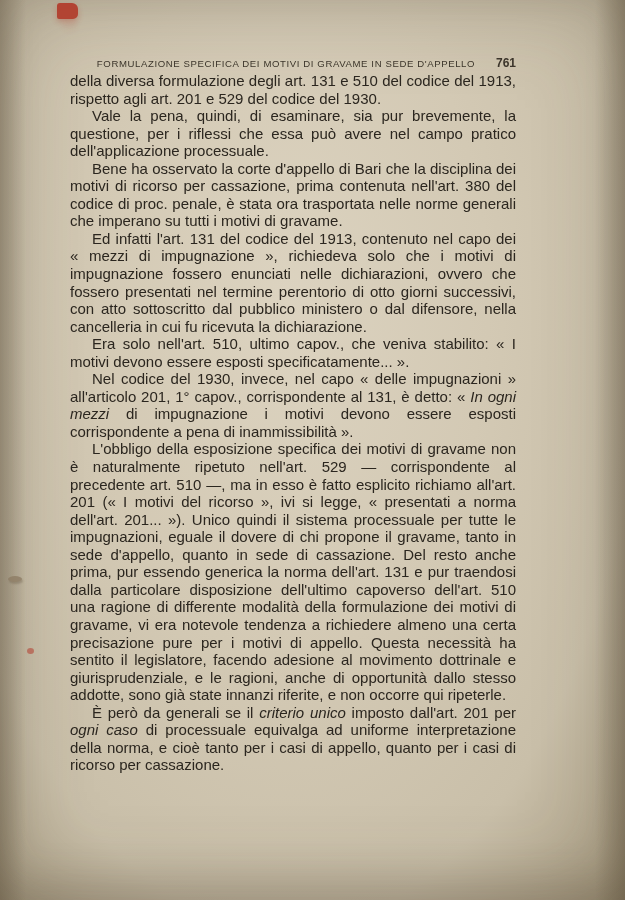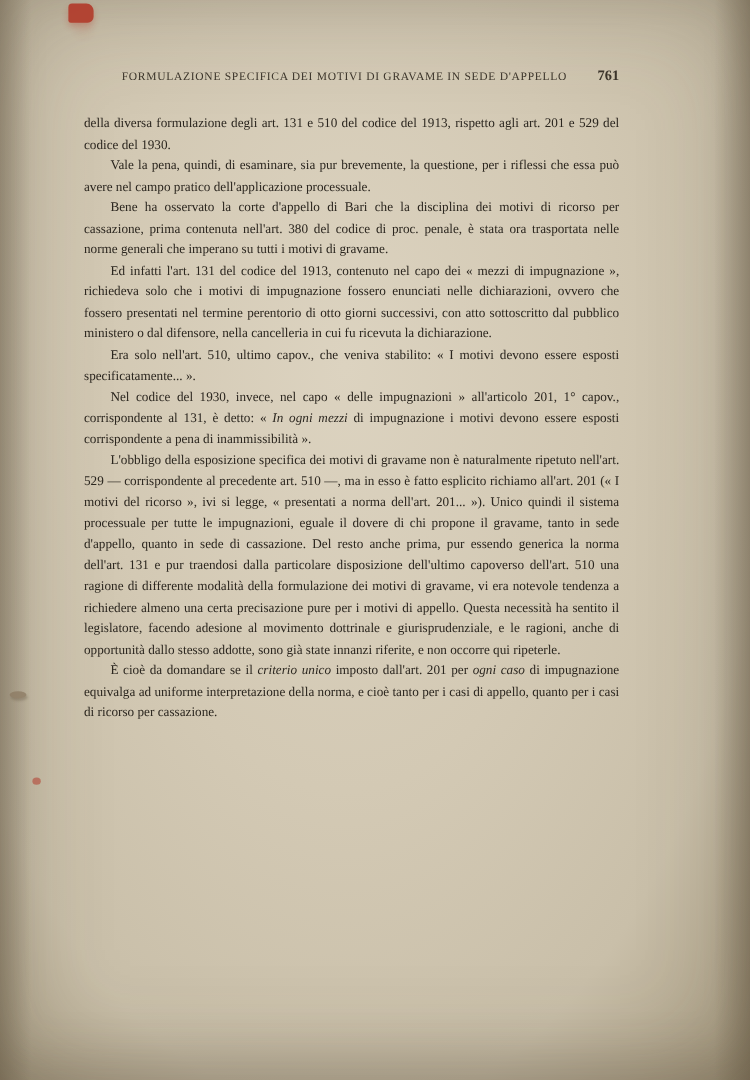--- a/index.html
+++ b/index.html
@@ -10,21 +10,21 @@
   }
   html,body{margin:0;padding:0;background:#8d8372;}
   .page{
     position:relative;
     width:625px;height:900px;
     margin:0 auto;
     overflow:hidden;
     background:radial-gradient(ellipse at 46% 34%,
       #dcd3c0 0%, var(--paper) 42%, #c9bfa9 74%, var(--paper-edge) 100%);
     box-shadow:inset 0 0 90px rgba(70,58,40,.30), inset 0 -18px 40px rgba(70,58,40,.18);
-    font-family:Liberation Serif, serif;
+    font-family:Liberation Sans, sans-serif;
     color:var(--ink);
   }
   .edge-shade-left{
     position:absolute;left:0;top:0;bottom:0;width:26px;
     background:linear-gradient(to right, rgba(75,62,42,.28), rgba(75,62,42,0));
     pointer-events:none;
   }
   .edge-shade-right{
     position:absolute;right:0;top:0;bottom:0;width:30px;
     background:linear-gradient(to left, rgba(75,62,42,.30), rgba(75,62,42,0));
@@ -50,22 +50,22 @@
     position:absolute;left:70px;top:56px;width:446px;
   }
   .running-header{
     display:flex;align-items:baseline;
     font-size:9.6px;letter-spacing:.6px;
     color:#3c352b;white-space:nowrap;
   }
   .running-title{flex:1;text-align:center;padding-left:14px;}
   .page-number{font-size:12px;font-weight:bold;letter-spacing:0;margin-left:8px;}
   .body-text{
-    margin-top:24px;
-    font-size:11px;line-height:17.55px;
+    margin-top:2px;
+    font-size:15px;line-height:17.55px;
     text-align:justify;
   }
   .body-text p{margin:0;}
   .body-text p.indent{text-indent:22px;}
   .body-text i{font-style:italic;}
 </style>
 </head>
 <body>
 
 <div class="page">
@@ -81,16 +81,16 @@
       <span class="page-number">761</span>
     </div>
     <div class="body-text">
         <p class=""><span>della diversa formulazione degli art. 131 e 510 del codice del 1913, rispetto agli art. 201 e 529 del codice del 1930.</span></p>
         <p class="indent"><span>Vale la pena, quindi, di esaminare, sia pur brevemente, la questione, per i riflessi che essa può avere nel campo pratico dell'applicazione processuale.</span></p>
         <p class="indent"><span>Bene ha osservato la corte d'appello di Bari che la disciplina dei motivi di ricorso per cassazione, prima contenuta nell'art. 380 del codice di proc. penale, è stata ora trasportata nelle norme generali che imperano su tutti i motivi di gravame.</span></p>
         <p class="indent"><span>Ed infatti l'art. 131 del codice del 1913, contenuto nel capo dei « mezzi di impugnazione », richiedeva solo che i motivi di impugnazione fossero enunciati nelle dichiarazioni, ovvero che fossero presentati nel termine perentorio di otto giorni successivi, con atto sottoscritto dal pubblico ministero o dal difensore, nella cancelleria in cui fu ricevuta la dichiarazione.</span></p>
         <p class="indent"><span>Era solo nell'art. 510, ultimo capov., che veniva stabilito: « I motivi devono essere esposti specificatamente... ».</span></p>
         <p class="indent"><span>Nel codice del 1930, invece, nel capo « delle impugnazioni » all'articolo 201, 1° capov., corrispondente al 131, è detto: « </span><i>In ogni mezzi</i><span> di impugnazione i motivi devono essere esposti corrispondente a pena di inammissibilità ».</span></p>
         <p class="indent"><span>L'obbligo della esposizione specifica dei motivi di gravame non è naturalmente ripetuto nell'art. 529 — corrispondente al precedente art. 510 —, ma in esso è fatto esplicito richiamo all'art. 201 (« I motivi del ricorso », ivi si legge, « presentati a norma dell'art. 201... »). Unico quindi il sistema processuale per tutte le impugnazioni, eguale il dovere di chi propone il gravame, tanto in sede d'appello, quanto in sede di cassazione. Del resto anche prima, pur essendo generica la norma dell'art. 131 e pur traendosi dalla particolare disposizione dell'ultimo capoverso dell'art. 510 una ragione di differente modalità della formulazione dei motivi di gravame, vi era notevole tendenza a richiedere almeno una certa precisazione pure per i motivi di appello. Questa necessità ha sentito il legislatore, facendo adesione al movimento dottrinale e giurisprudenziale, e le ragioni, anche di opportunità dallo stesso addotte, sono già state innanzi riferite, e non occorre qui ripeterle.</span></p>
-        <p class="indent"><span>È cioè da domandare se il </span><i>criterio unico</i><span> imposto dall'art. 201 per </span><i>ogni caso</i><span> di impugnazione equivalga ad uniforme interpretazione della norma, e cioè tanto per i casi di appello, quanto per i casi di ricorso per cassazione.</span></p>
+        <p class="indent"><span>È però da generali se il </span><i>criterio unico</i><span> imposto dall'art. 201 per </span><i>ogni caso</i><span> di processuale equivalga ad uniforme interpretazione della norma, e cioè tanto per i casi di appello, quanto per i casi di ricorso per cassazione.</span></p>
       </div>
   </div>
 </div>
 
 </body></html>

